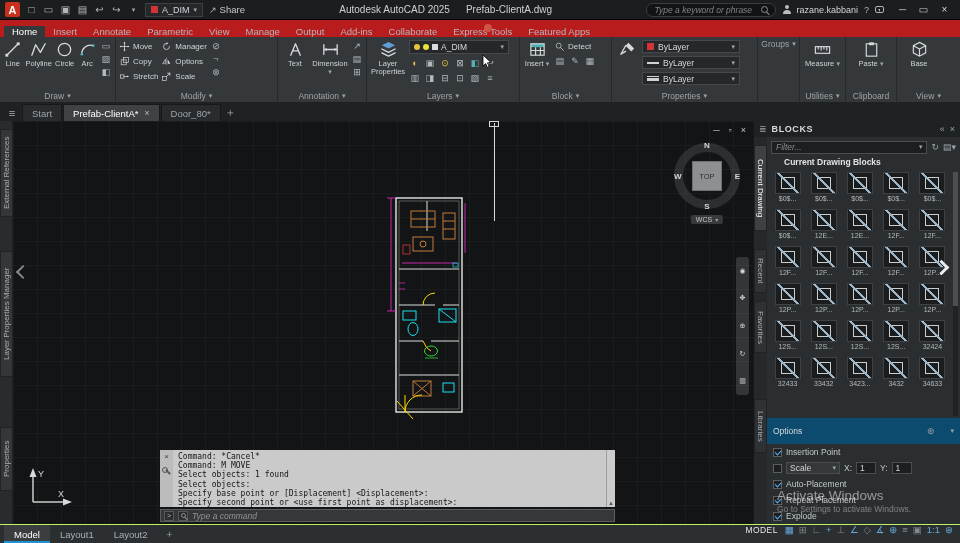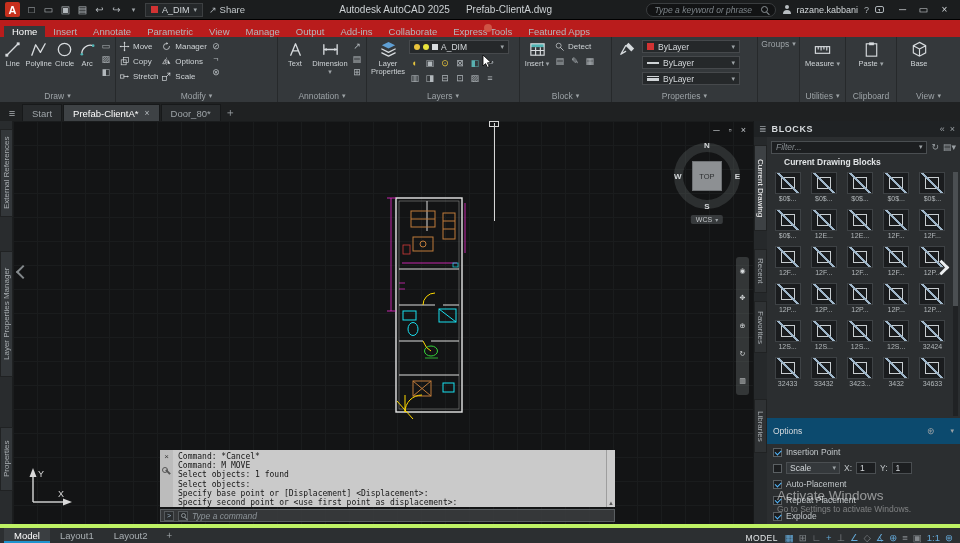--- a/index.html
+++ b/index.html
@@ -108,21 +108,21 @@
 .wrench::before{content:"";position:absolute;width:4px;height:4px;border:1.5px solid #555;border-radius:50%;left:0;top:0}
 .wrench::after{content:"";position:absolute;width:6px;height:2px;background:#555;transform:rotate(45deg);left:3px;top:4px}
 .cmdlines{flex:1;font-family:"DejaVu Sans Mono",monospace;font-size:8px;color:#151515;padding:2px 5px;line-height:9.2px;overflow:hidden}
 .cmdscroll{width:9px;background:#cccccc;border-left:1px solid #9e9e9e;display:flex;flex-direction:column;justify-content:flex-end;align-items:center;color:#555;font-size:6px;padding-bottom:1px;flex:none}
 .cmdinput{position:absolute;left:160px;top:388px;width:455px;height:13px;background:rgba(56,59,61,0.92);border:1px solid #5a5e61;display:flex;align-items:center;gap:4px;padding:0 3px;z-index:10}
 .cmdico{width:10px;height:10px;background:#2a2d2f;border:1px solid #55595c;color:#9fb6c9;font-size:7px;display:flex;align-items:center;justify-content:center;flex:none}
 .cmdinput input{flex:1;background:transparent;border:none;outline:none;color:#9aa0a5;font-style:italic;font-size:8.5px;font-family:"Liberation Sans",sans-serif;min-width:0}
 .cmdinput input::placeholder{color:#8d9499}
 
 
-.bottombar{position:absolute;left:0;top:524px;width:100%;height:19px;background:#2c2f31;border-top:4px solid #bef264;display:flex;align-items:flex-end;padding:0 4px;gap:1px;z-index:40}
+.bottombar{position:absolute;left:0;top:524px;width:100%;height:19px;background:#2c2f31;border-top:1px solid #bef264;display:flex;align-items:flex-start;padding:0 4px;gap:1px;z-index:40}
 .ltab{height:100%;display:flex;align-items:center;padding:0 10px;font-size:9.5px;color:#a9afb3}
 .ltab.active{background:#3a3e41;color:#fff;box-shadow:inset 0 -2px 0 #1f93cf}
 .statusgroup{display:flex;align-items:center;gap:5px;padding-right:3px}
 .modeltxt{font-size:8.5px;color:#e4e7e9;letter-spacing:0.4px;margin-right:2px}
 .si{font-size:9.5px;line-height:1}
 .si.on{color:#64a9d8}.si.off{color:#82878b}
 
 
 .palette{position:absolute;right:0;top:121px;width:207px;height:403px;background:#2b2e30;border-left:1px solid #161819;display:flex;flex-direction:column;z-index:20}
 .phead{height:16px;background:#1f2224;display:flex;align-items:center;padding:0 5px;gap:5px;flex:none}

